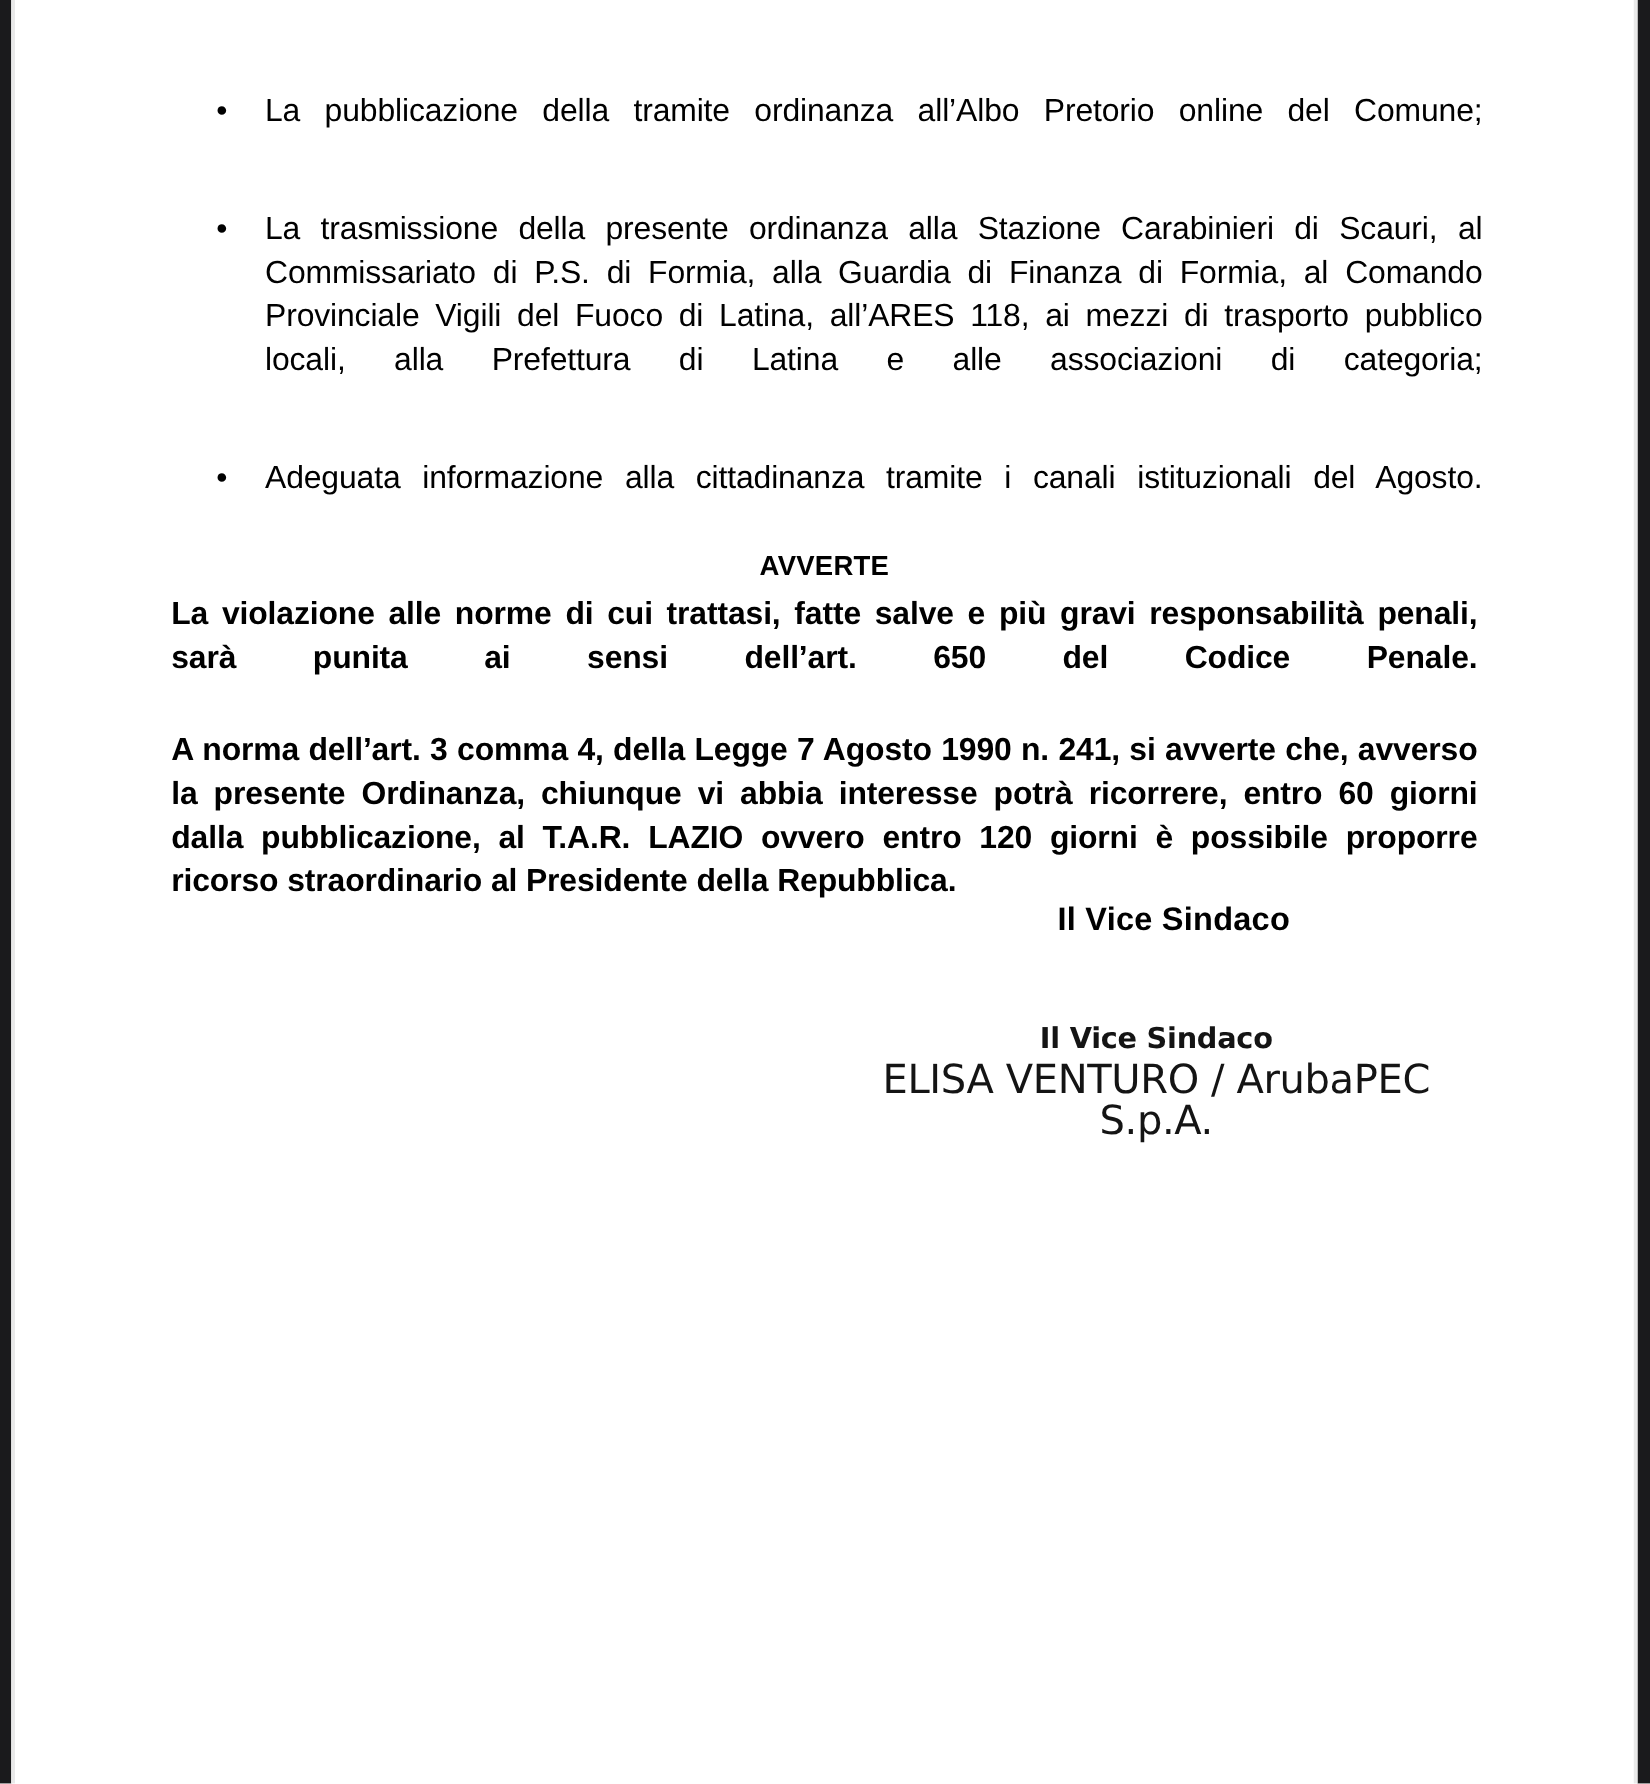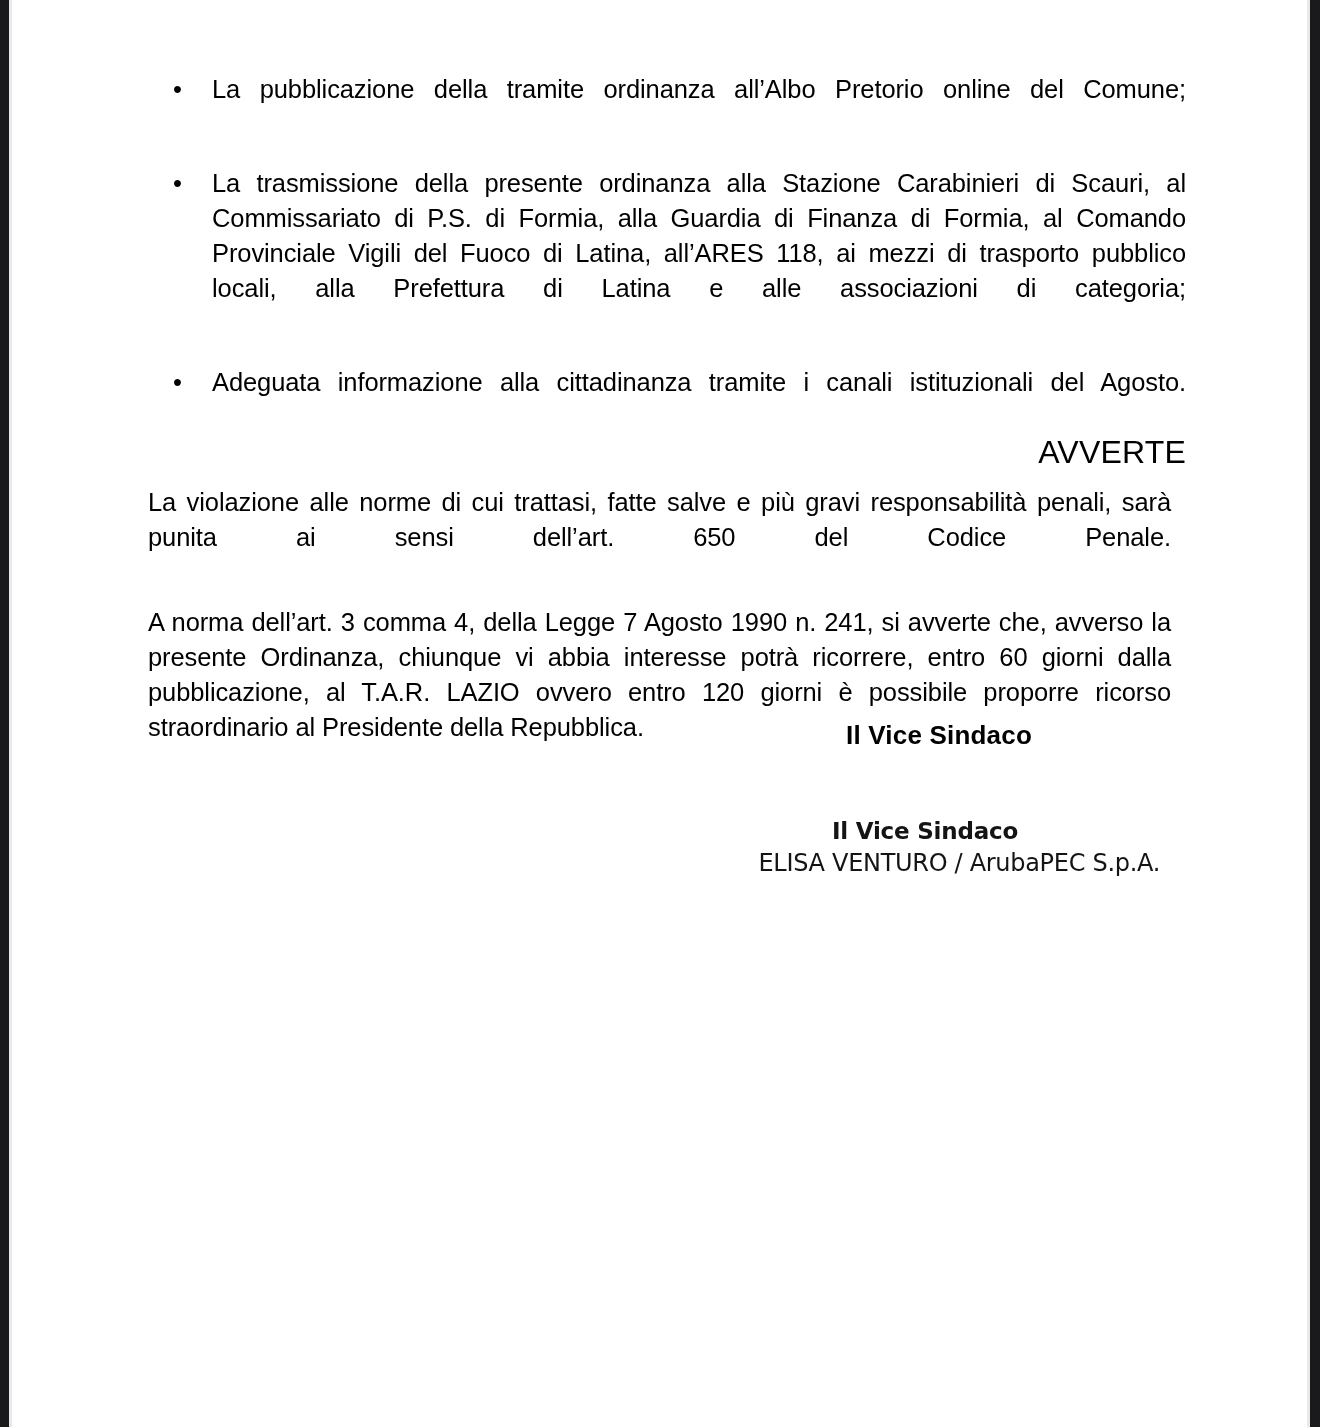--- a/index.html
+++ b/index.html
@@ -77,35 +77,36 @@
   
   .bullet-item .btext::after {
     content: "";
     display: inline-block;
     width: 100%;
   }
   .spacer-sm { height: 24px; }
 
   
   .heading-avverte {
-    text-align: right;
-    font-weight: normal;
-    font-size: 32px;
+    text-align: center;
+    font-weight: bold;
+    font-size: 22px;
     line-height: 35px;
     letter-spacing: 0.2px;
   }
 
   
   .para {
     text-align: justify;
     text-justify: inter-word;
     font-size: 25.5px;
     line-height: 35px;
     letter-spacing: -0.1px;
-    margin: 15px;
+    margin: 4px;
+    font-weight: bold;
   }
   .para::after {
     content: "";
     display: inline-block;
     width: 100%;
   }
   .para.last::after { content: none; }
 
   
   .sig-primary {
@@ -133,24 +134,23 @@
 
   .sig-digital .sig-role {
     font-weight: bold;
     font-size: 23px;
     line-height: 31px;
     letter-spacing: -0.2px;
   }
 
   .sig-digital .sig-name {
     font-weight: normal;
-    font-size: 24px;
+    font-size: 32px;
     line-height: 33px;
     letter-spacing: -0.3px;
-    text-align: right;
   }
 </style>
 </head>
 <body>
 
 <div class="page">
 
   <div class="edge-bar left"></div>
   <div class="edge-seam left"></div>
   <div class="edge-bar right"></div>

